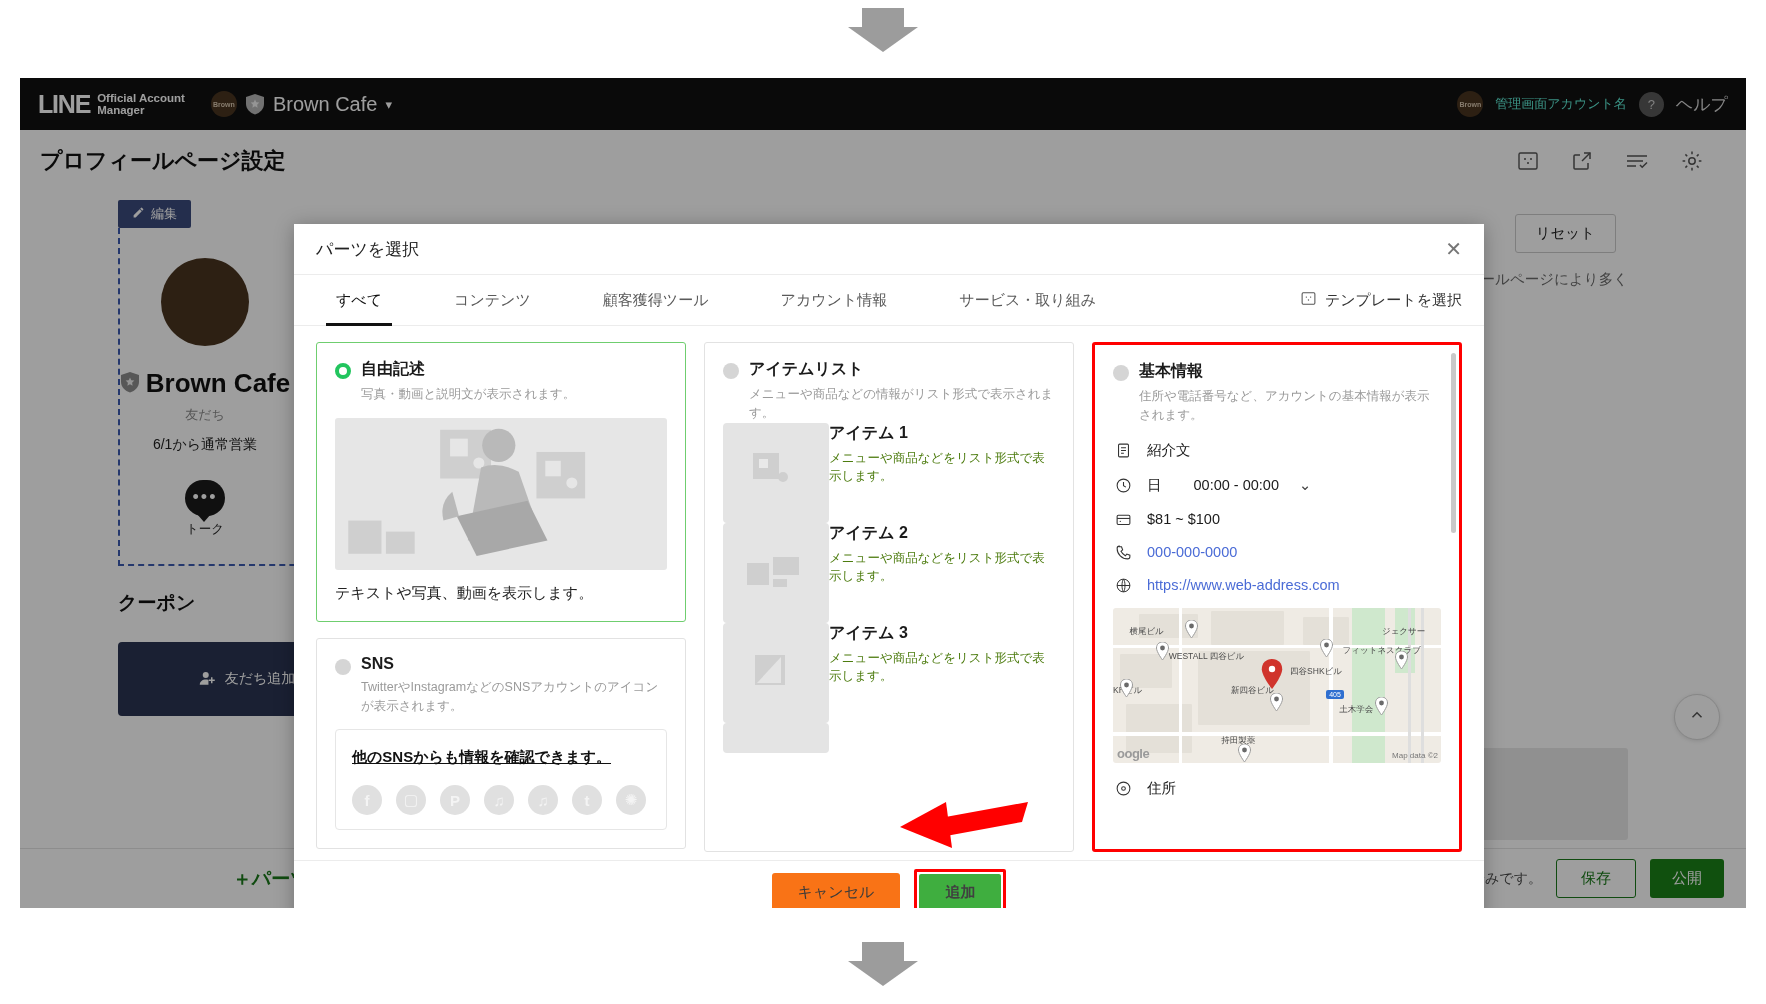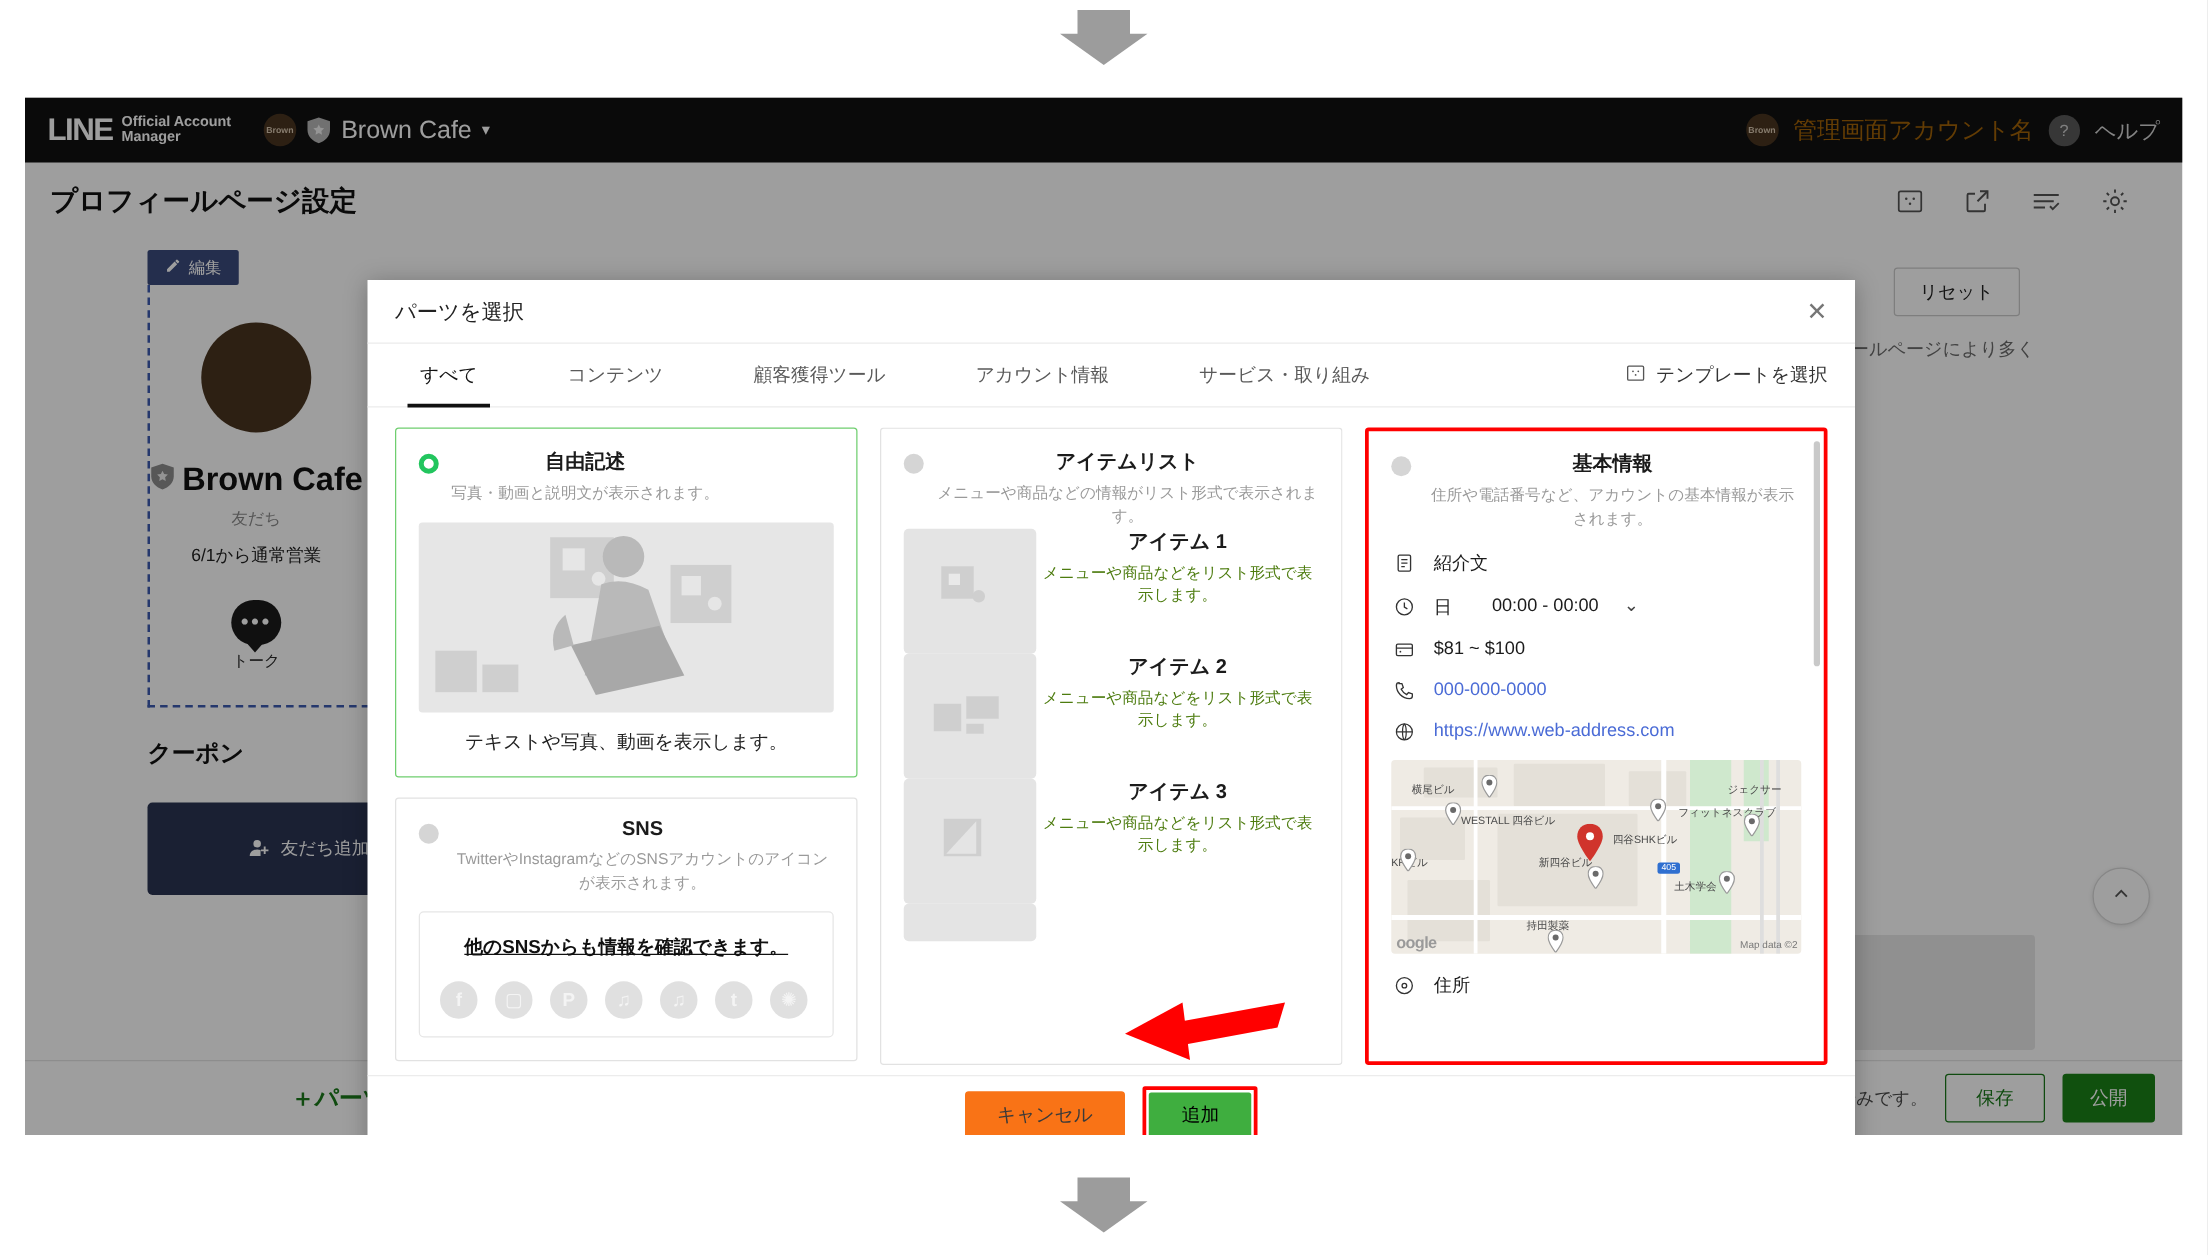--- a/index.html
+++ b/index.html
@@ -50,21 +50,21 @@
     font-size: 7px; display: flex; align-items: center; justify-content: center; font-weight: 700;
     margin-left: 26px;
   }
   .shield {
     width: 20px; height: 22px; margin-left: 8px; position: relative;
   }
   .shield svg { display: block; }
   .acct-name { color: #ffffff; font-size: 20px; margin-left: 8px; font-weight: 400; }
   .caret-down { margin-left: 8px; color: #fff; font-size: 13px; }
   .topbar-right { margin-left: auto; display: flex; align-items: center; gap: 12px; }
-  .mgr-name { color: #a16207; font-size: 19px; font-family: Liberation Serif, serif; }
+  .mgr-name { color: #5eead4; font-size: 13px; font-family: Liberation Serif, serif; }
   .help-circle {
     width: 25px; height: 25px; border-radius: 50%; background: #5a5a5a; color: #cfcfcf;
     display: flex; align-items: center; justify-content: center; font-size: 13px;
   }
   .help-text { color: #d6d6d6; font-size: 17px; }
 
   
   .page-header {
     position: absolute; left: 0; top: 52px; width: 100%; height: 62px;
     background: #ffffff; display: flex; align-items: center; padding: 0 20px; z-index: 4;
@@ -138,21 +138,21 @@
   .modal-title { font-size: 17px; color: #222; }
   .modal-close { margin-left: auto; font-size: 20px; color: #767676; }
 
   .tabs-row { height: 52px; border-top: 1px solid #ececec; border-bottom: 1px solid #ececec; display: flex; align-items: stretch; padding: 0 22px; flex: none; gap: 32px; }
   .tab { display: flex; align-items: center; padding: 0 20px; font-size: 15px; color: #5a5a5a; position: relative; }
   .tab.active { color: #111; }
   .tab.active:after { content:""; position: absolute; left: 10px; right: 10px; bottom: -1px; height: 3px; background: #111; }
   .tpl-select { margin-left: auto; display: flex; align-items: center; gap: 8px; font-size: 15px; color: #333; }
 
   .modal-body { flex: 1; display: flex; gap: 18px; padding: 16px 22px 8px 22px; overflow: hidden; }
-  .col { width: 372px; display: flex; flex-direction: column; gap: 16px; position: relative; text-align: center; }
+  .col { width: 372px; display: flex; flex-direction: column; gap: 16px; position: relative; }
   .col.scroll { overflow: hidden; }
 
   .opt-card { border: 1px solid #e2e2e2; border-radius: 3px; background: #fff; padding: 16px 18px 18px 18px; }
   .opt-card.selected { border: 1px solid #6fce6f; }
   .opt-card.highlight { border: 3px solid #ff0000; }
   .opt-head { display: flex; gap: 10px; align-items: flex-start; }
   .radio { width: 16px; height: 16px; border-radius: 50%; background: #d5d5d5; margin-top: 4px; flex: none; }
   .radio.on { background: #fff; border: 4px solid #22c55e; width: 16px; height: 16px; }
   .opt-title { font-size: 16px; font-weight: 700; color: #1b1b1b; }
   .opt-desc { font-size: 12.5px; color: #9a9a9a; margin-top: 5px; line-height: 1.5; }
@@ -187,21 +187,21 @@
   .map .lbl { position: absolute; font-size: 8.5px; color: #4a4a4a; white-space: nowrap; }
   .map .pinmini { position: absolute; width: 13px; height: 18px; }
   .map .bigpin { position: absolute; width: 22px; height: 30px; }
   .gwm { position: absolute; left: 4px; bottom: 2px; font-size: 13px; font-weight: 700; color: #9a9a9a; letter-spacing: -0.5px; }
   .mapdata { position: absolute; right: 3px; bottom: 3px; font-size: 8px; color: #777; }
   .shield-badge { position:absolute; background:#2f6fd0; color:#fff; font-size:7px; border-radius:2px; padding:1px 3px; }
 
   .modal-foot { height: 64px; border-top: 1px solid #ececec; display: flex; align-items: center; justify-content: center; gap: 14px; flex: none; }
   .btn-cancel { padding: 10px 26px; background: #f97316; color: #3a3a3a; font-size: 15px; border-radius: 3px; }
   .btn-add-wrap { border: 3px solid #ff0000; padding: 2px; border-radius: 2px; }
-  .btn-add { padding: 9px 26px; background: #3fae3f; color: #000000; font-size: 15px; border-radius: 2px; }
+  .btn-add { padding: 9px 26px; background: #3fae3f; color: #404040; font-size: 15px; border-radius: 2px; font-weight: bold; }
 
   
   .red-arrow { position: absolute; left: 880px; top: 718px; z-index: 80; }
 
   .modal-scrollbar { position:absolute; right: 3px; top: 8px; width: 5px; height: 180px; background:#c9c9c9; border-radius: 3px;}
 </style>
 </head>
 <body>
 
 <div id="root">

